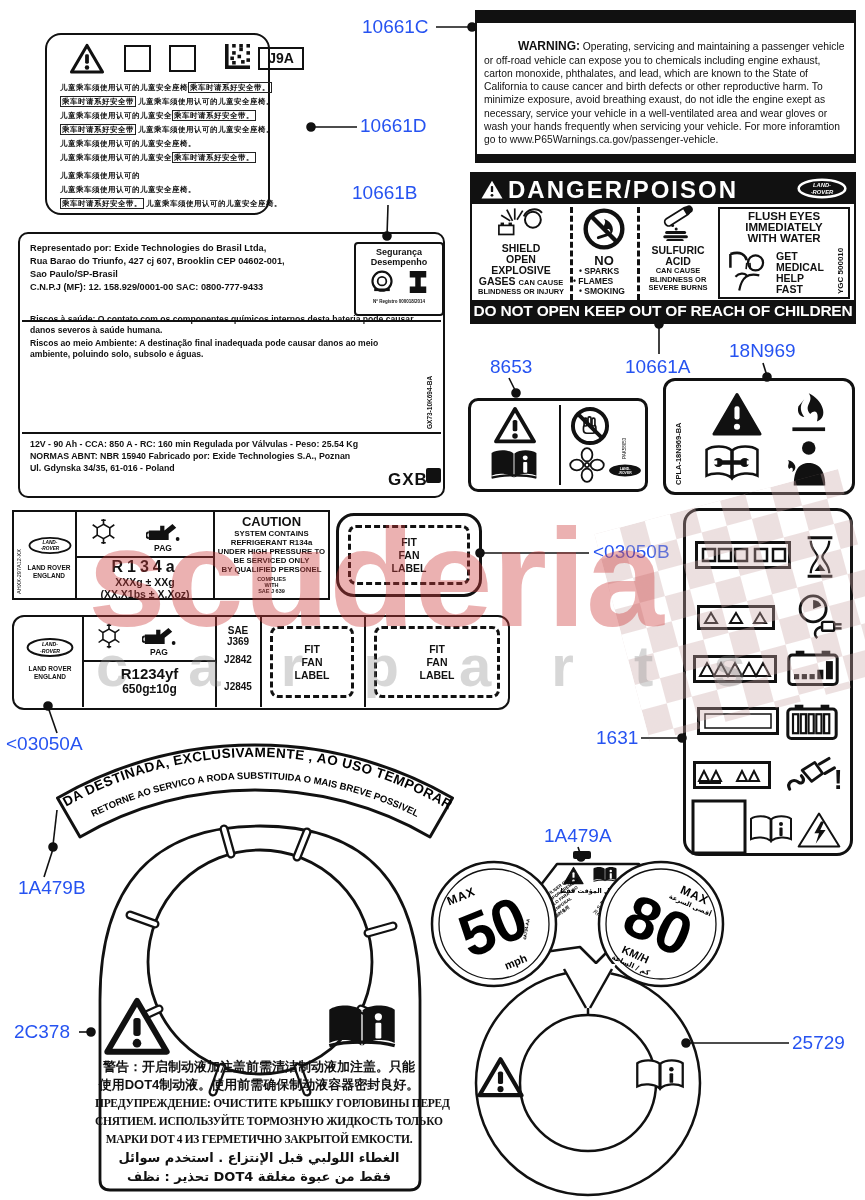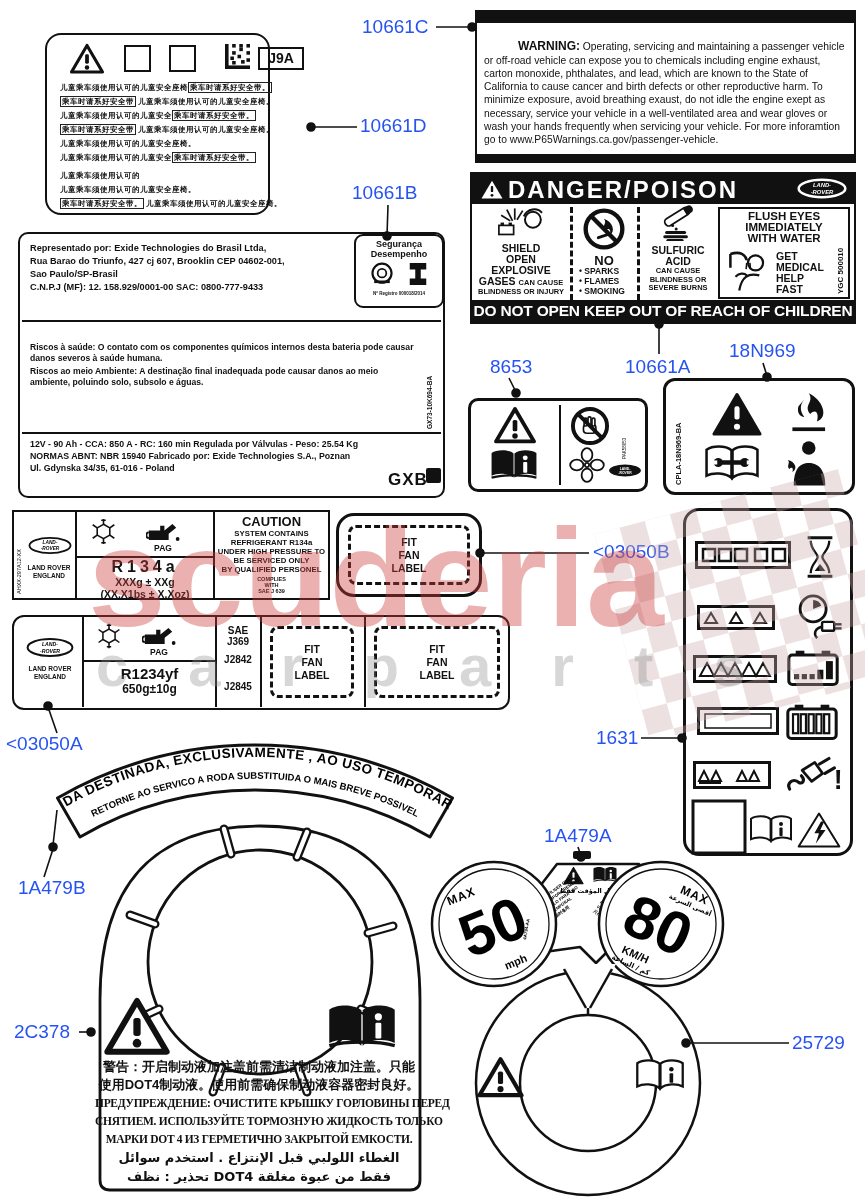--- a/index.html
+++ b/index.html
@@ -217,21 +217,21 @@
 
   <div class="abs ctr" style="left:101px;top:33px;width:62px">
     <svg width="44" height="44" viewBox="0 0 60 60">
       <circle cx="30" cy="30" r="25" fill="none" stroke="#111" stroke-width="6"></circle>
       <path d="M30 16 C35 23 26 25 32 32 C37 27 40 32 38 38 C46 34 42 20 30 16 Z" fill="#111"></path>
       <rect x="20" y="38" width="16" height="4" rx="2" fill="#111" transform="rotate(-18 28 40)"></rect>
       <line x1="12" y1="12" x2="48" y2="48" stroke="#111" stroke-width="6"></line>
     </svg>
     <div class="dz-line" style="font-size:13px">NO</div>
     <div class="dz-small" style="text-align:left;padding-left:6px;font-size:8.5px;line-height:10px">• SPARKS</div>
-    <div class="dz-small" style="text-align:left;padding-left:6px;font-size:8.5px;line-height:10px">• FLAMES</div>
+    <div class="dz-small" style="text-align:left;font-size:8.5px;line-height:10px">• FLAMES</div>
     <div class="dz-small" style="text-align:left;padding-left:6px;font-size:8.5px;line-height:10px">• SMOKING</div>
   </div>
 
   <div class="abs ctr" style="left:168px;top:31px;width:76px">
     <svg width="64" height="36" viewBox="0 0 70 60">
       <g transform="rotate(-32 35 18)">
         <rect x="10" y="12" width="46" height="13" rx="6" fill="#fff" stroke="#111" stroke-width="3"></rect>
         <path d="M48 12 h8 a6 6 0 0 1 0 13 h-8 Z" fill="#111"></path>
       </g>
       <circle cx="26" cy="34" r="2.5" fill="#111"></circle>
@@ -275,35 +275,35 @@
   <div class="abs ctr" style="left:0;top:126px;width:382px;height:22px;background:#111;color:#fff;font-size:15.5px;font-weight:bold;line-height:22px;letter-spacing:-.2px">DO NOT OPEN KEEP OUT OF REACH OF CHILDREN</div>
 </div>
 
 <div class="lbl" style="left:18px;top:232px;width:427px;height:266px;border-radius:10px;border-width:2px">
   <div class="abs" style="left:10px;top:8px">
     <div class="bat-line">Representado por: Exide Technologies do Brasil Ltda,</div>
     <div class="bat-line">Rua Barao do Triunfo, 427 cj 607, Brooklin CEP 04602-001,</div>
     <div class="bat-line">Sao Paulo/SP-Brasil</div>
     <div class="bat-line">C.N.P.J (MF): 12. 158.929/0001-00 SAC: 0800-777-9433</div>
   </div>
-  <div class="abs ctr" style="left:334px;top:0;width:86px;height:70px;border:2px solid #111;border-radius:9px">
+  <div class="abs ctr" style="left:334px;top:8px;width:86px;height:70px;border:2px solid #111;border-radius:4px">
     <div style="font-size:9px;font-weight:bold;line-height:10px;margin-top:3px">Segurança</div>
     <div style="font-size:9px;font-weight:bold;line-height:10px">Desempenho</div>
     <svg width="26" height="26" viewBox="0 0 30 30" style="margin-top:2px">
       <circle cx="15" cy="14" r="11" fill="none" stroke="#111" stroke-width="2.5"></circle>
       <circle cx="15" cy="14" r="5" fill="none" stroke="#111" stroke-width="2"></circle>
       <path d="M6 24 h18" stroke="#111" stroke-width="3"></path>
     </svg>
     <svg width="22" height="26" viewBox="0 0 24 28" style="margin-top:2px;margin-left:8px">
       <path d="M3 2 H21 V9 H15 V19 H21 V26 H3 V19 H9 V9 H3 Z" fill="#111"></path>
     </svg>
     <div style="font-size:4.5px;font-weight:bold">Nº Registro 000018/2014</div>
   </div>
   <div class="abs" style="left:2px;top:86px;width:419px;height:2px;background:#111"></div>
-  <div class="abs" style="left:10px;top:108px;width:388px">
+  <div class="abs" style="left:10px;top:80px;width:388px">
     <div class="bat-mid">Riscos à saúde: O contato com os componentes químicos internos desta bateria pode causar danos severos à saúde humana.</div>
     <div class="bat-mid">Riscos ao meio Ambiente: A destinação final inadequada pode causar danos ao meio ambiente, poluindo solo, subsolo e águas.</div>
   </div>
   <div class="abs vtext" style="left:406px;top:95px;height:100px;font-size:6.5px;font-weight:bold">GX73-10K694-BA</div>
   <div class="abs" style="left:2px;top:198px;width:419px;height:2px;background:#111"></div>
   <div class="abs" style="left:10px;top:204px">
     <div class="bat-line" style="font-size:8.8px;line-height:12px">12V - 90 Ah - CCA: 850 A - RC: 160 min Regulada por Válvulas - Peso: 25.54 Kg</div>
     <div class="bat-line" style="font-size:8.8px;line-height:12px">NORMAS ABNT: NBR 15940 Fabricado por: Exide Technologies S.A., Poznan</div>
     <div class="bat-line" style="font-size:8.8px;line-height:12px">Ul. Gdynska 34/35, 61-016 - Poland</div>
   </div>

